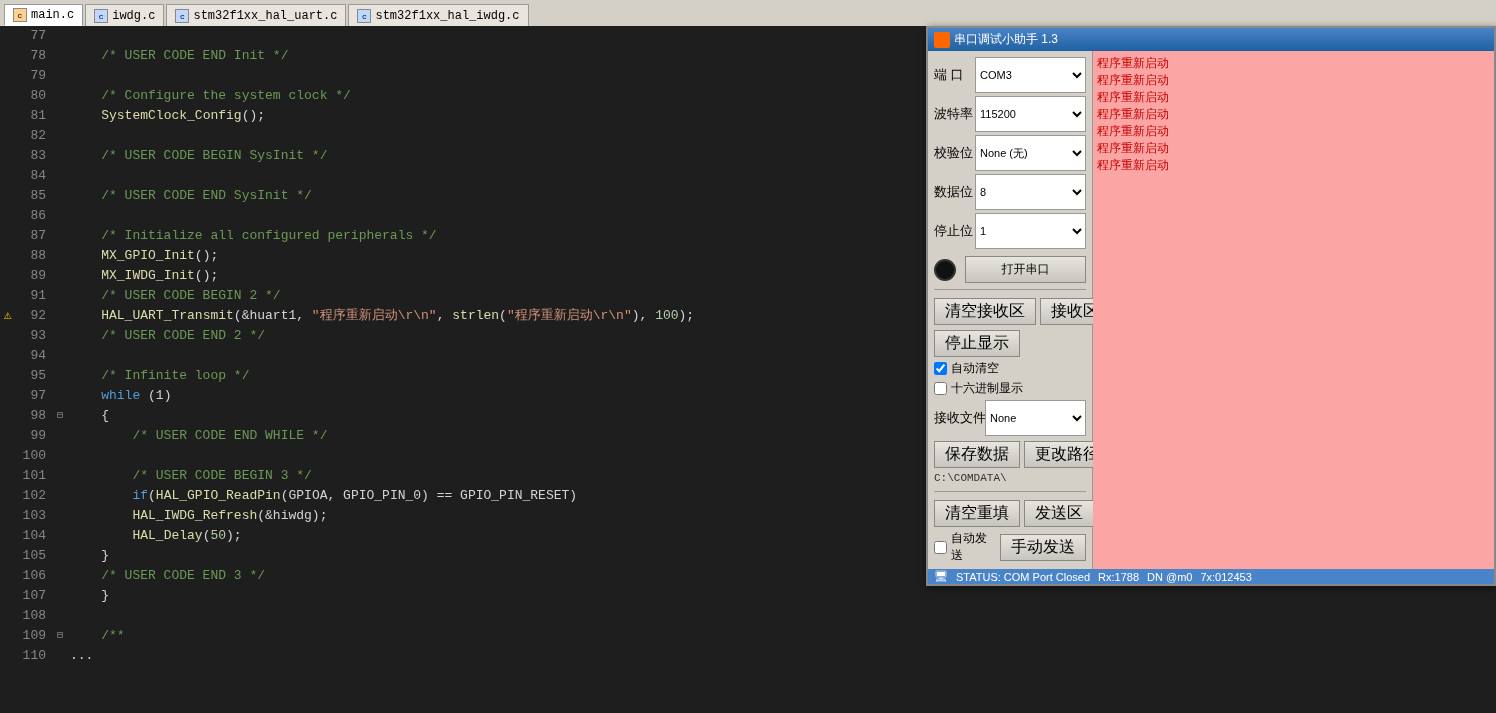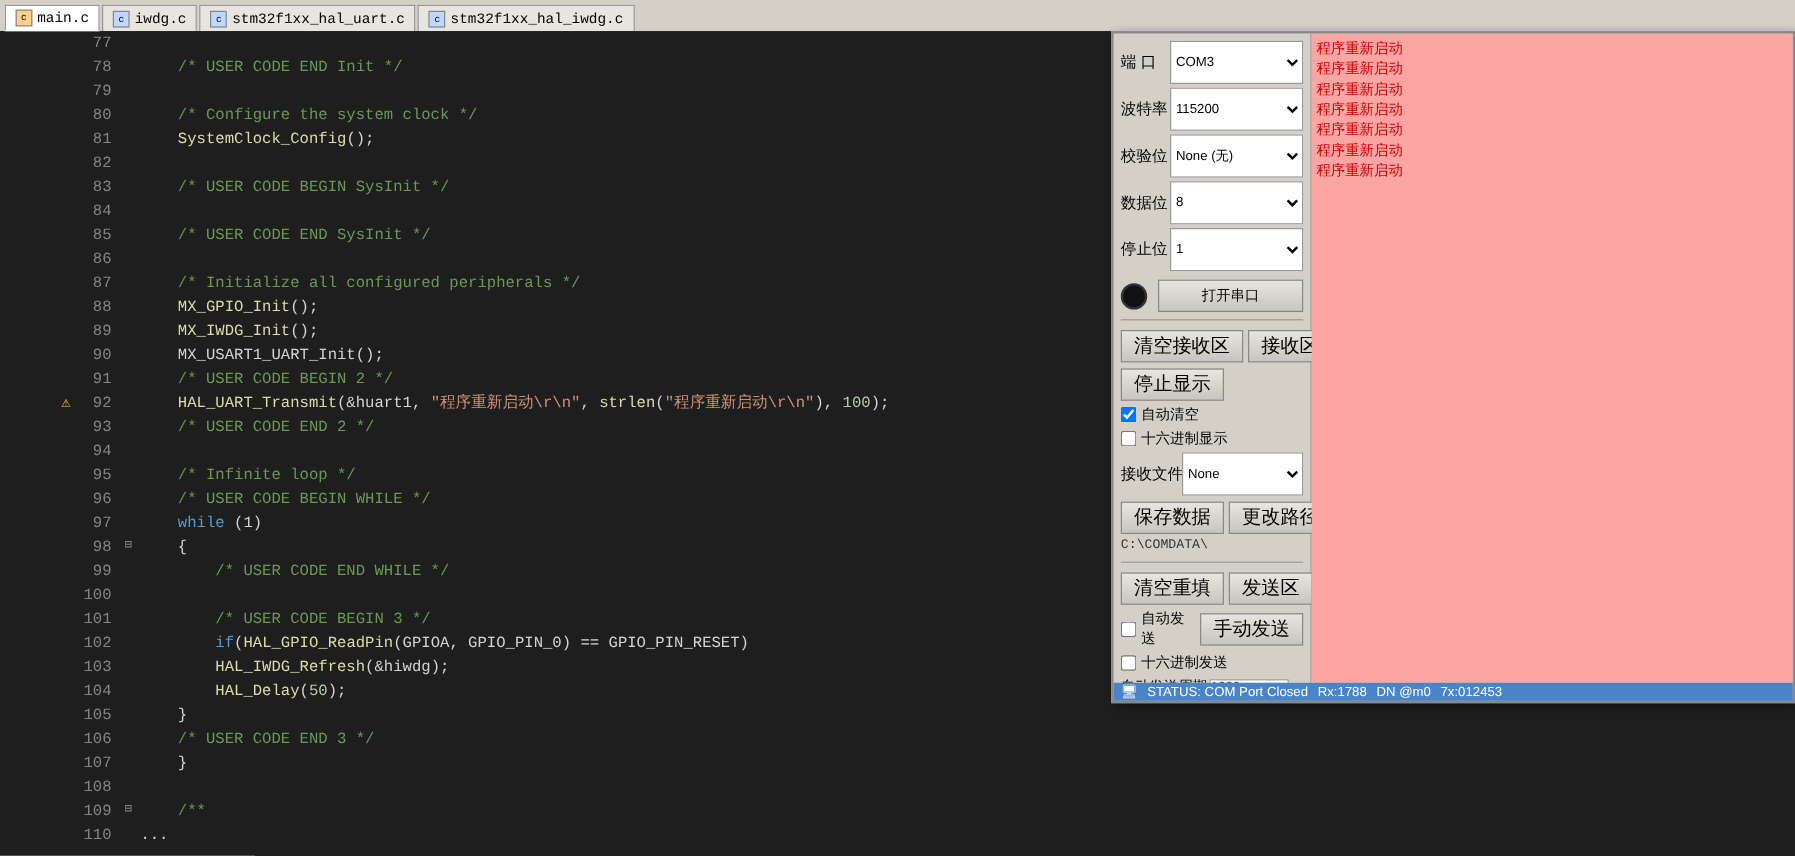--- a/index.html
+++ b/index.html
@@ -58,21 +58,20 @@
       color: #d4d4d4;
       overflow: hidden;
       position: relative;
     }
 
     .code-line {
       display: flex;
       min-height: 20px;
       line-height: 20px;
       white-space: pre;
-      padding-left: 47px;
     }
 
     .line-num {
       background: #1e1e1e;
       color: #858585;
       padding: 0 8px 0 4px;
       min-width: 38px;
       text-align: right;
       user-select: none;
       font-size: 13px;
@@ -269,44 +268,46 @@
       <div class="code-line"><span style="width: 16px; display: inline-block; text-align: center;"></span><span class="line-num">80</span><span class="fold-gutter"></span><span class="line-content"><span class="c-comment">    /* Configure the system clock */</span></span></div>
       <div class="code-line"><span style="width: 16px; display: inline-block; text-align: center;"></span><span class="line-num">81</span><span class="fold-gutter"></span><span class="line-content">    <span class="c-func">SystemClock_Config</span>();</span></div>
       <div class="code-line"><span style="width: 16px; display: inline-block; text-align: center;"></span><span class="line-num">82</span><span class="fold-gutter"></span><span class="line-content"></span></div>
       <div class="code-line"><span style="width: 16px; display: inline-block; text-align: center;"></span><span class="line-num">83</span><span class="fold-gutter"></span><span class="line-content"><span class="c-comment">    /* USER CODE BEGIN SysInit */</span></span></div>
       <div class="code-line"><span style="width: 16px; display: inline-block; text-align: center;"></span><span class="line-num">84</span><span class="fold-gutter"></span><span class="line-content"></span></div>
       <div class="code-line"><span style="width: 16px; display: inline-block; text-align: center;"></span><span class="line-num">85</span><span class="fold-gutter"></span><span class="line-content"><span class="c-comment">    /* USER CODE END SysInit */</span></span></div>
       <div class="code-line"><span style="width: 16px; display: inline-block; text-align: center;"></span><span class="line-num">86</span><span class="fold-gutter"></span><span class="line-content"></span></div>
       <div class="code-line"><span style="width: 16px; display: inline-block; text-align: center;"></span><span class="line-num">87</span><span class="fold-gutter"></span><span class="line-content"><span class="c-comment">    /* Initialize all configured peripherals */</span></span></div>
       <div class="code-line"><span style="width: 16px; display: inline-block; text-align: center;"></span><span class="line-num">88</span><span class="fold-gutter"></span><span class="line-content">    <span class="c-func">MX_GPIO_Init</span>();</span></div>
       <div class="code-line"><span style="width: 16px; display: inline-block; text-align: center;"></span><span class="line-num">89</span><span class="fold-gutter"></span><span class="line-content">    <span class="c-func">MX_IWDG_Init</span>();</span></div>
-      <div class="code-line"><span style="width: 16px; display: inline-block; text-align: center;"></span><span class="line-num">90</span><span class="fold-gutter"></span><span class="line-content">    MX_USART1_UART_Init();</span></div>
       <div class="code-line"><span style="width: 16px; display: inline-block; text-align: center;"></span><span class="line-num">91</span><span class="fold-gutter"></span><span class="line-content"><span class="c-comment">    /* USER CODE BEGIN 2 */</span></span></div>
       <div class="code-line"><span style="width: 16px; display: inline-block; text-align: center;"><span style="color:#ffcc00;font-size:13px;">⚠</span></span><span class="line-num">92</span><span class="fold-gutter"></span><span class="line-content">    <span class="c-func">HAL_UART_Transmit</span><span class="c-normal">(&amp;huart1, </span><span class="c-string">"程序重新启动\r\n"</span><span class="c-normal">, </span><span class="c-func">strlen</span><span class="c-normal">(</span><span class="c-string">"程序重新启动\r\n"</span><span class="c-normal">), </span><span class="c-number">100</span><span class="c-normal">);</span></span></div>
       <div class="code-line"><span style="width: 16px; display: inline-block; text-align: center;"></span><span class="line-num">93</span><span class="fold-gutter"></span><span class="line-content"><span class="c-comment">    /* USER CODE END 2 */</span></span></div>
       <div class="code-line"><span style="width: 16px; display: inline-block; text-align: center;"></span><span class="line-num">94</span><span class="fold-gutter"></span><span class="line-content"></span></div>
       <div class="code-line"><span style="width: 16px; display: inline-block; text-align: center;"></span><span class="line-num">95</span><span class="fold-gutter"></span><span class="line-content"><span class="c-comment">    /* Infinite loop */</span></span></div>
-      <div class="code-line"><span style="width: 16px; display: inline-block; text-align: center;"></span><span class="line-num">96</span><span class="fold-gutter"></span><span class="line-content"><span class="c-comment">    /* USER CODE BEGIN WHILE */</span></span></div>
       <div class="code-line"><span style="width: 16px; display: inline-block; text-align: center;"></span><span class="line-num">97</span><span class="fold-gutter"></span><span class="line-content">    <span class="c-keyword">while</span><span class="c-normal"> (1)</span></span></div>
       <div class="code-line"><span style="width: 16px; display: inline-block; text-align: center;"></span><span class="line-num">98</span><span class="fold-gutter" style="color: rgb(133, 133, 133);">⊟</span><span class="line-content">    {</span></div>
       <div class="code-line"><span style="width: 16px; display: inline-block; text-align: center;"></span><span class="line-num">99</span><span class="fold-gutter"></span><span class="line-content"><span class="c-comment">        /* USER CODE END WHILE */</span></span></div>
       <div class="code-line"><span style="width: 16px; display: inline-block; text-align: center;"></span><span class="line-num">100</span><span class="fold-gutter"></span><span class="line-content"></span></div>
       <div class="code-line"><span style="width: 16px; display: inline-block; text-align: center;"></span><span class="line-num">101</span><span class="fold-gutter"></span><span class="line-content"><span class="c-comment">        /* USER CODE BEGIN 3 */</span></span></div>
       <div class="code-line"><span style="width: 16px; display: inline-block; text-align: center;"></span><span class="line-num">102</span><span class="fold-gutter"></span><span class="line-content">        <span class="c-keyword">if</span><span class="c-normal">(</span><span class="c-func">HAL_GPIO_ReadPin</span><span class="c-normal">(GPIOA, GPIO_PIN_0) == GPIO_PIN_RESET)</span><span style="background:#007acc;color:white;">​</span></span></div>
       <div class="code-line"><span style="width: 16px; display: inline-block; text-align: center;"></span><span class="line-num">103</span><span class="fold-gutter"></span><span class="line-content">        <span class="c-func">HAL_IWDG_Refresh</span>(&amp;hiwdg);</span></div>
       <div class="code-line"><span style="width: 16px; display: inline-block; text-align: center;"></span><span class="line-num">104</span><span class="fold-gutter"></span><span class="line-content">        <span class="c-func">HAL_Delay</span>(<span class="c-number">50</span>);</span></div>
       <div class="code-line"><span style="width: 16px; display: inline-block; text-align: center;"></span><span class="line-num">105</span><span class="fold-gutter"></span><span class="line-content">    }</span></div>
       <div class="code-line"><span style="width: 16px; display: inline-block; text-align: center;"></span><span class="line-num">106</span><span class="fold-gutter"></span><span class="line-content"><span class="c-comment">    /* USER CODE END 3 */</span></span></div>
       <div class="code-line"><span style="width: 16px; display: inline-block; text-align: center;"></span><span class="line-num">107</span><span class="fold-gutter"></span><span class="line-content">    }</span></div>
       <div class="code-line"><span style="width: 16px; display: inline-block; text-align: center;"></span><span class="line-num">108</span><span class="fold-gutter"></span><span class="line-content"></span></div>
       <div class="code-line"><span style="width: 16px; display: inline-block; text-align: center;"></span><span class="line-num">109</span><span class="fold-gutter" style="color: rgb(133, 133, 133);">⊟</span><span class="line-content"><span class="c-comment">    /**</span></span></div>
       <div class="code-line"><span style="width: 16px; display: inline-block; text-align: center;"></span><span class="line-num">110</span><span class="fold-gutter"></span><span class="line-content">...</span></div>
     </div>
 
   <div class="serial-window">
+    <div class="serial-title-bar">
+      <span class="title-icon"></span>
+      <span>串口调试小助手 1.3</span>
+    </div>
 
     <div class="serial-body">
 
       <div class="serial-left">
 
         <div class="form-row">
           <span class="form-label">端  口</span>
           <select class="form-select">
             <option>COM3</option>
           </select>

